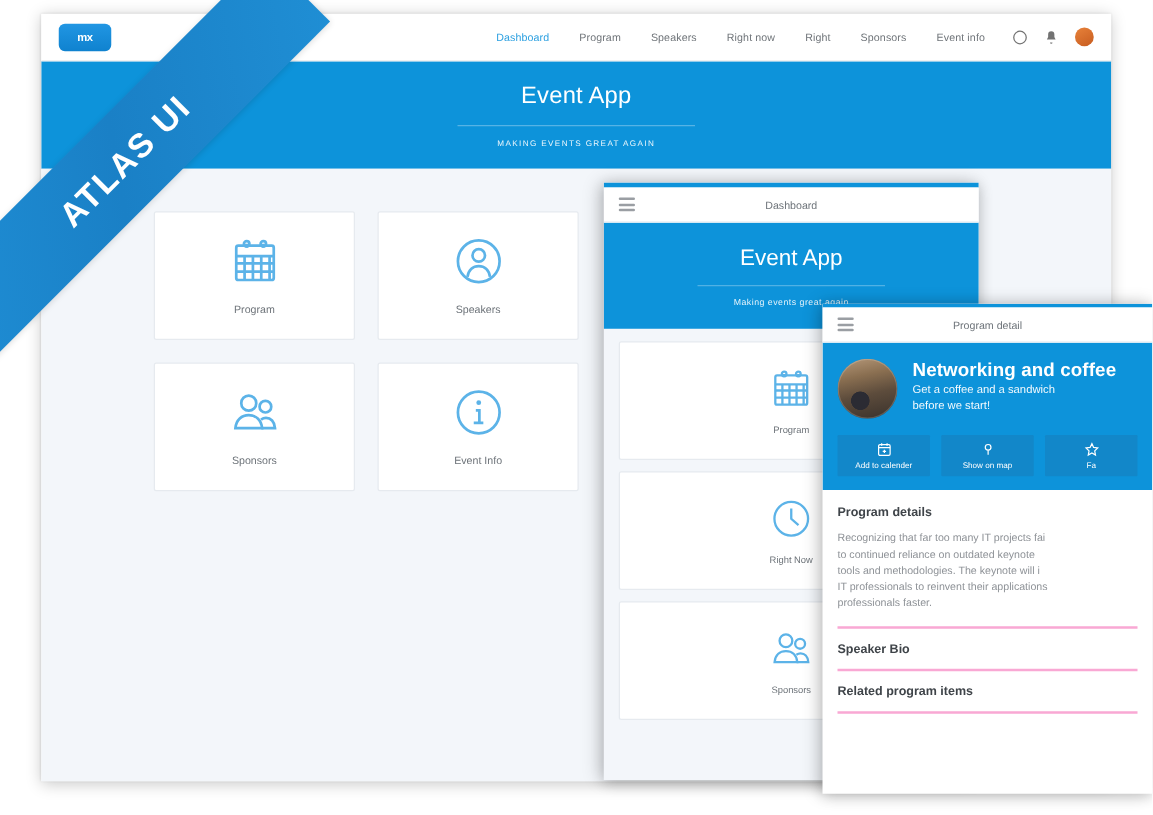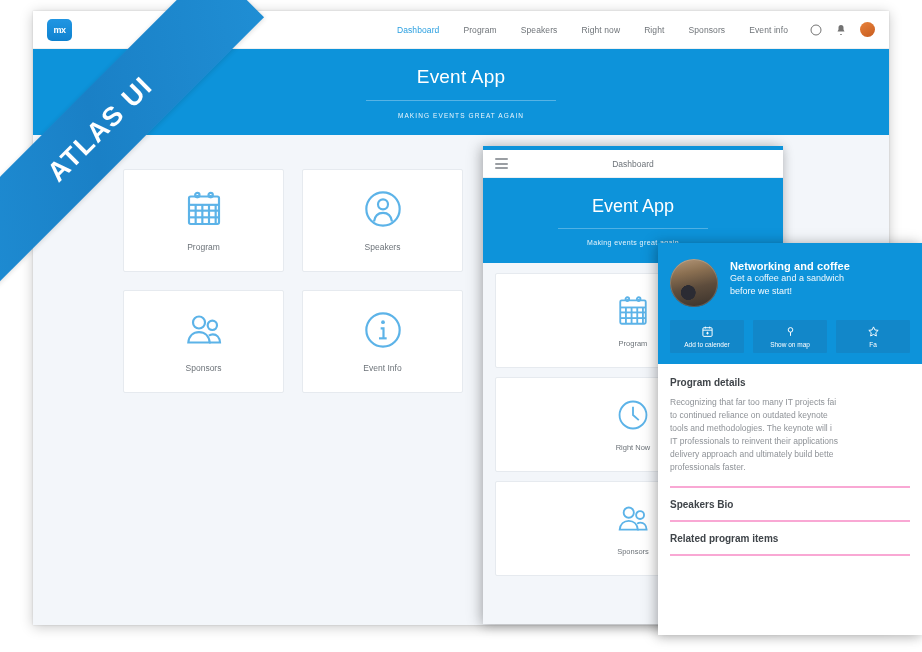--- a/index.html
+++ b/index.html
@@ -36,21 +36,21 @@
     position: relative;
     height: 38px;
     background: #ffffff;
     display: flex;
     align-items: center;
     padding: 0 14px;
     border-bottom: 1px solid #f0f0f0;
   }
 
   .mx-logo {
-    width: 25px; height: 22px;
+    width: 42px; height: 22px;
     border-radius: 5px;
     background: linear-gradient(180deg,#2196e3 0%, #0f82cf 100%);
     color: #ffffff;
     font-size: 9px;
     font-weight: bold;
     letter-spacing: -0.4px;
     display: flex;
     align-items: center;
     justify-content: center;
     flex: none;
@@ -244,21 +244,21 @@
   .hero-photo {
     width: 48px; height: 48px; border-radius: 50%;
     flex: none;
     background:
       radial-gradient(circle at 38% 70%, #2b2b33 0%, #2b2b33 16%, transparent 17%),
       linear-gradient(168deg,#b6997a 0%, #8a6f51 30%, #5d4c3c 58%, #39312b 100%);
     box-shadow: inset 0 0 0 1px rgba(255,255,255,0.18);
   }
   .hero-text { padding-top: 1px; min-width: 0; }
   .hero-title {
-    color: #ffffff; font-size: 11px; font-weight: bold;
+    color: #ffffff; font-size: 15px; font-weight: bold;
     white-space: nowrap; letter-spacing: .1px;
   }
   .hero-sub {
     color: rgba(255,255,255,0.95);
     font-size: 9px; line-height: 13px; margin-top: 0;
     white-space: nowrap;
   }
 
   #phone-actions { display: flex; gap: 9px; margin-top: 13px; }
   .act-btn {
@@ -456,20 +456,28 @@
           </svg>
         </span>
         <span class="tile-label">Sponsors</span>
       </div>
     </div>
   </div>
 
   <div id="phone">
     <div class="dev-accent"></div>
 
+    <div class="dev-topbar">
+      <span class="burger">
+          <i></i>
+          <i></i>
+          <i></i>
+        </span>
+      <span class="dev-title">Program detail</span>
+    </div>
 
     <div id="phone-hero">
       <div class="hero-row">
         <div class="hero-photo"></div>
         <div class="hero-text">
           <div class="hero-title">Networking  and coffee</div>
           <div class="hero-sub">Get a coffee and a sandwich</div>
           <div class="hero-sub">before we start!</div>
         </div>
       </div>
@@ -511,27 +519,26 @@
 
     <div id="phone-sections">
 
       <div class="sec">
         <div class="sec-title">Program details</div>
         <div class="sec-body">
           <div>Recognizing that far too many IT projects fai</div>
           <div>to continued reliance on outdated keynote</div>
           <div>tools and methodologies. The keynote will i</div>
           <div>IT professionals to reinvent their applications</div>
-          <div>delivery approach and ultimately build bette</div>
           <div>professionals faster.</div>
         </div>
       </div>
 
       <div class="sec slim">
-        <div class="sec-title">Speakers Bio</div>
+        <div class="sec-title">Speaker Bio</div>
       </div>
 
       <div class="sec slim">
         <div class="sec-title">Related program items</div>
       </div>
 
     </div>
   </div>
 
 </div>

